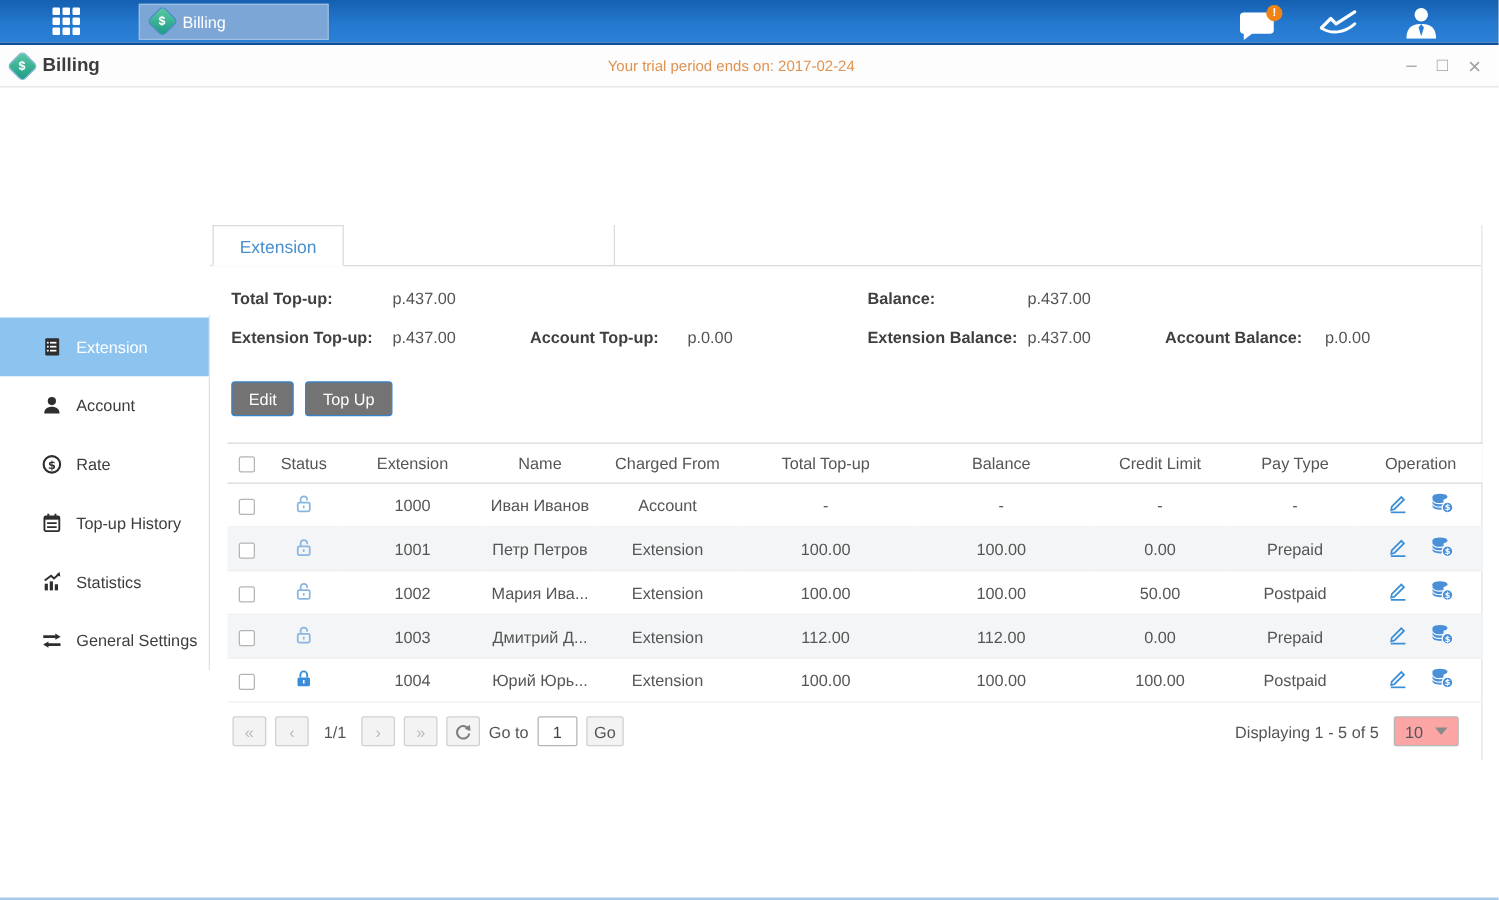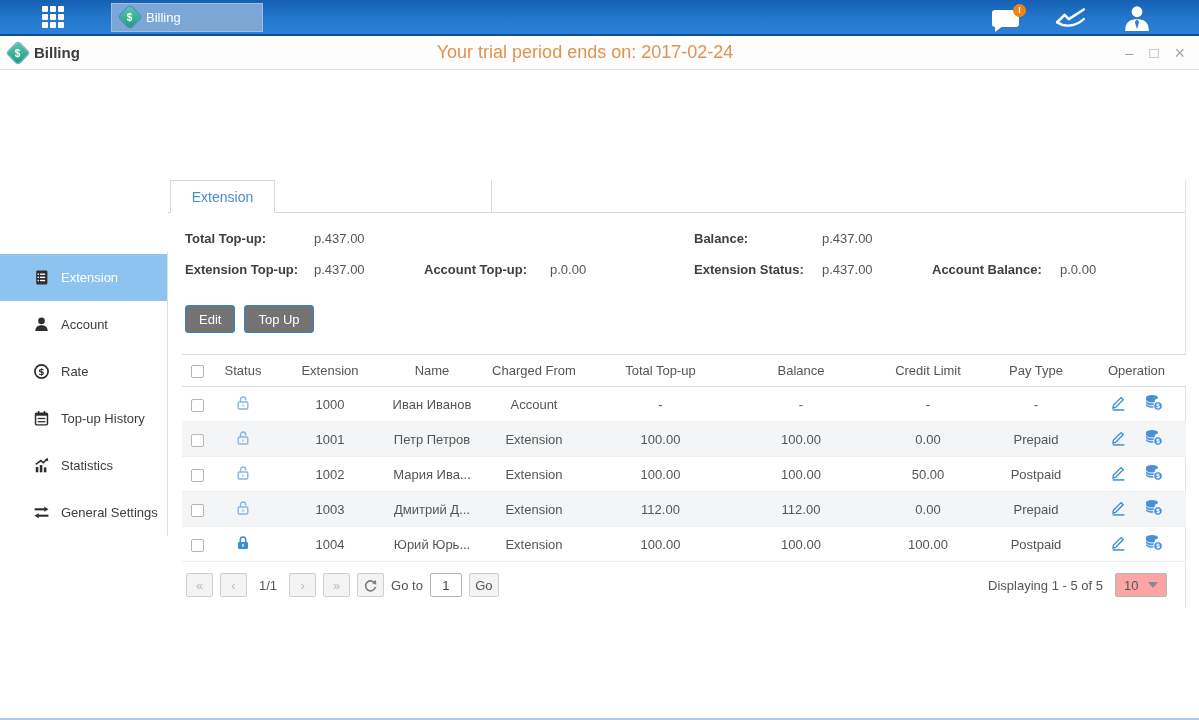--- a/index.html
+++ b/index.html
@@ -29,21 +29,21 @@
   .chat::after { content:''; position:absolute; left:3px; bottom:-5px;
                  border-top:6px solid #fff; border-right:8px solid transparent; }
   .badge { position:absolute; top:-6px; right:-7px; width:13px; height:13px; background:#ee8418;
            border-radius:50%; color:#fff; font-size:9px; font-weight:bold; text-align:center; line-height:13px; }
 
   
   .titlebar { height:34px; flex:0 0 34px; background:#fdfdfd; border-bottom:1px solid #e2e2e2;
               position:relative; display:flex; align-items:center; }
   .titlebar .app-title { margin-left:10px; display:flex; align-items:center; gap:8px; }
   .titlebar .app-title b { font-size:15px; color:#3c3c3c; }
-  .trial { position:absolute; left:585px; transform:translateX(-50%); color:#e0924f; font-size:18px; white-space:nowrap; }
+  .trial { position:absolute; left:585px; transform:translateX(-50%); color:#e0924f; font-size:12px; white-space:nowrap; }
   .win-controls { position:absolute; right:14px; display:flex; gap:16px; align-items:center; }
   .win-controls span { color:#a3a3a3; font-size:15px; cursor:pointer; line-height:1; }
   .win-controls .close { font-size:18px; }
 
   
   .content { flex:1; display:flex; min-height:0;align-items:center; }
   .sidebar { width:168px; flex:0 0 168px; border-right:1px solid #e0e0e0; padding-top:2px; background:#fff; }
   .side-item { height:47px; display:flex; align-items:center; padding-left:33px; gap:11px;
                font-size:13px; color:#3d3d3d; cursor:pointer; }
   .side-item.active { background:#8cc3ef; color:#fff; }
@@ -243,21 +243,21 @@
 
       <div class="summary">
         <span class="sum-label" style="left:17px;  top:18px;">Total Top-up:</span>
         <span class="sum-value" style="left:146px; top:18px;">p.437.00</span>
         <span class="sum-label" style="left:526px; top:18px;">Balance:</span>
         <span class="sum-value" style="left:654px; top:18px;">p.437.00</span>
         <span class="sum-label" style="left:17px;  top:49px;">Extension Top-up:</span>
         <span class="sum-value" style="left:146px; top:49px;">p.437.00</span>
         <span class="sum-label" style="left:256px; top:49px;">Account Top-up:</span>
         <span class="sum-value" style="left:382px; top:49px;">p.0.00</span>
-        <span class="sum-label" style="left:526px; top:49px;">Extension Status:</span>
+        <span class="sum-label" style="left:526px; top:49px;">Extension Balance:</span>
         <span class="sum-value" style="left:654px; top:49px;">p.437.00</span>
         <span class="sum-label" style="left:764px; top:49px;">Account Balance:</span>
         <span class="sum-value" style="left:892px; top:49px;">p.0.00</span>
       </div>
 
       <div class="actions">
         <button class="btn">Edit</button>
         <button class="btn">Top Up</button>
       </div>
 

